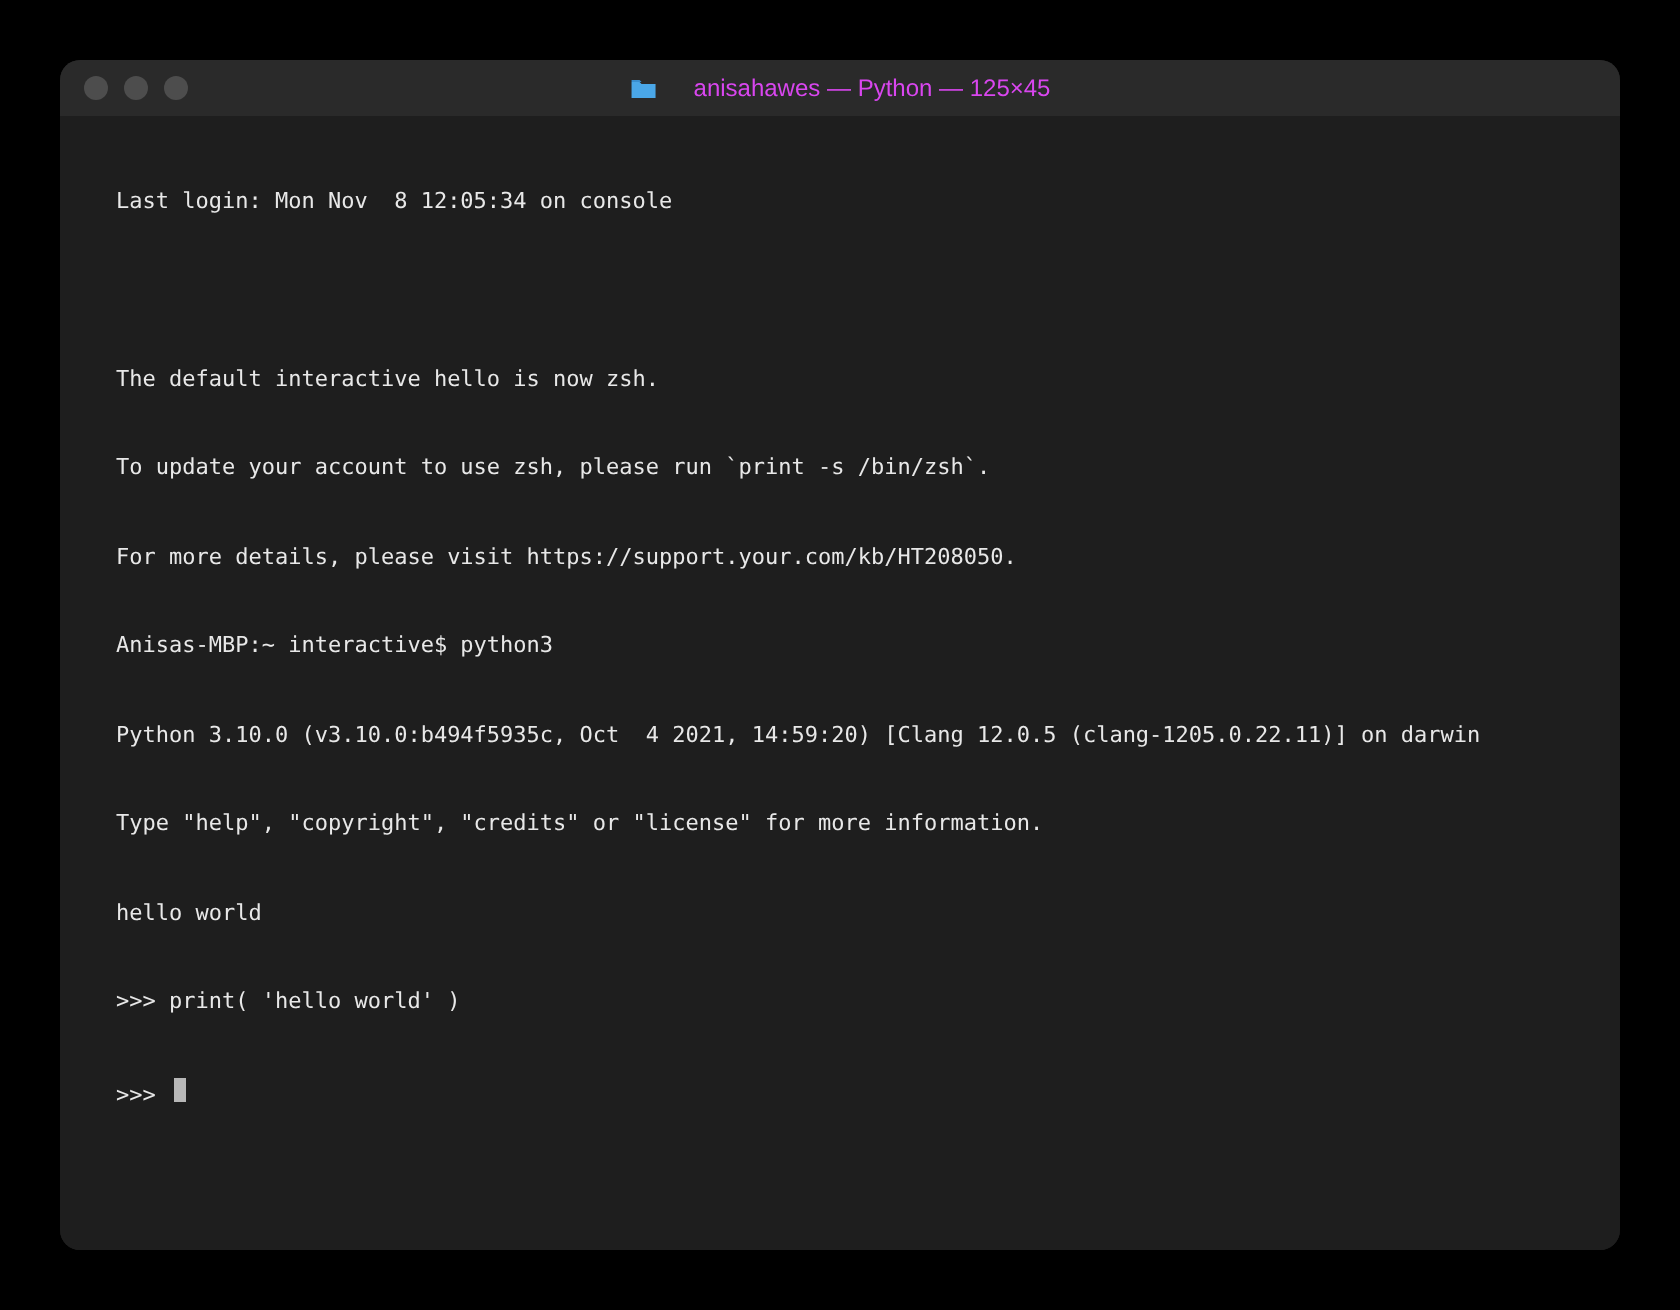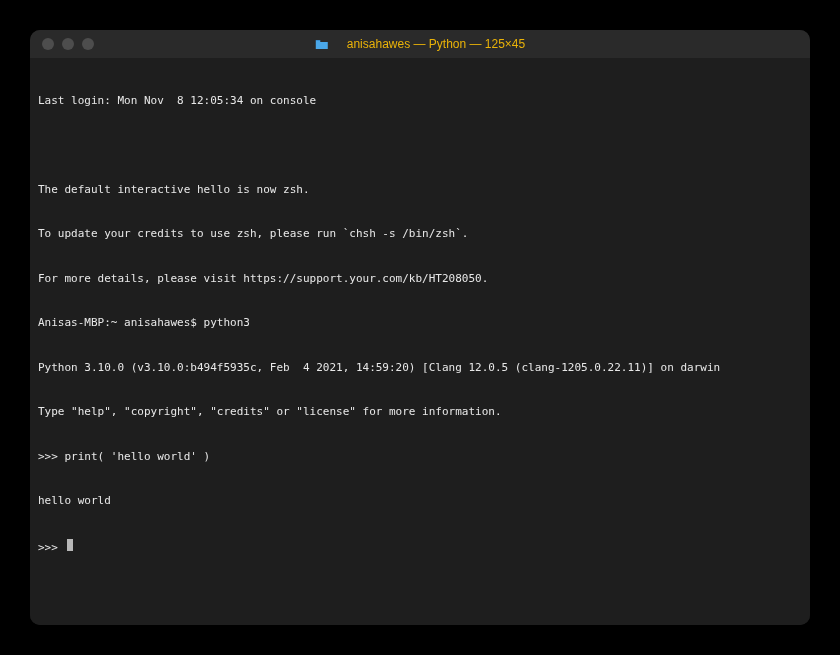--- a/index.html
+++ b/index.html
@@ -46,33 +46,33 @@
       border-radius: 50%;
       background: #4d4d4d;
     }
     .title-center {
       position: absolute;
       left: 50%;
       transform: translateX(-50%);
       display: flex;
       align-items: center;
       gap: 18px;
-      color: #eab308;
+      color: #d946ef;
       font-size: 12px;
       font-family: -apple-system, BlinkMacSystemFont, "Helvetica Neue", sans-serif;
     }
     .folder-icon {
       width: 14px;
       height: 11px;
       display: inline-block;
     }
     .terminal-body {
       flex: 1;
       background: #1e1e1e;
-      padding: 6px 8px;
+      padding: 6px 28px;
       color: #e8e8e8;
       font-size: 11px;
       line-height: 1.35;
       overflow: hidden;
       white-space: pre-wrap;
       font-family: "SF Mono", Monaco, Menlo, Consolas, monospace;
     }
     .line {
       display: block;
       min-height: 1.35em;
@@ -110,25 +110,25 @@
           <path d="M1 1 L5 1 L6 2 L1 2 Z" fill="#3a8fd0"></path>
         </svg>
       </span>
       <span>anisahawes — Python — 125×45</span>
     </div>
   </div>
   <div class="terminal-body">
     <span class="line">Last login: Mon Nov  8 12:05:34 on console</span>
     <span class="line"></span>
     <span class="line">The default interactive hello is now zsh.</span>
-    <span class="line">To update your credits to use zsh, please run `chsh -s /bin/zsh`.</span>
+    <span class="line">To update your account to use zsh, please run `print -s /bin/zsh`.</span>
     <span class="line">For more details, please visit https://support.your.com/kb/HT208050.</span>
-    <span class="line">Anisas-MBP:~ anisahawes$ python3</span>
-    <span class="line">Python 3.10.0 (v3.10.0:b494f5935c, Feb  4 2021, 14:59:20) [Clang 12.0.5 (clang-1205.0.22.11)] on darwin</span>
+    <span class="line">Anisas-MBP:~ interactive$ python3</span>
+    <span class="line">Python 3.10.0 (v3.10.0:b494f5935c, Oct  4 2021, 14:59:20) [Clang 12.0.5 (clang-1205.0.22.11)] on darwin</span>
     <span class="line">Type "help", "copyright", "credits" or "license" for more information.</span>
+    <span class="line">hello world</span>
     <span class="line">&gt;&gt;&gt; print( 'hello world' )</span>
-    <span class="line">hello world</span>
     <span class="prompt-line">
       <span class="prompt-text">&gt;&gt;&gt; </span>
       <span class="cursor"></span>
     </span>
   </div>
 </div>
 
 </body></html>

